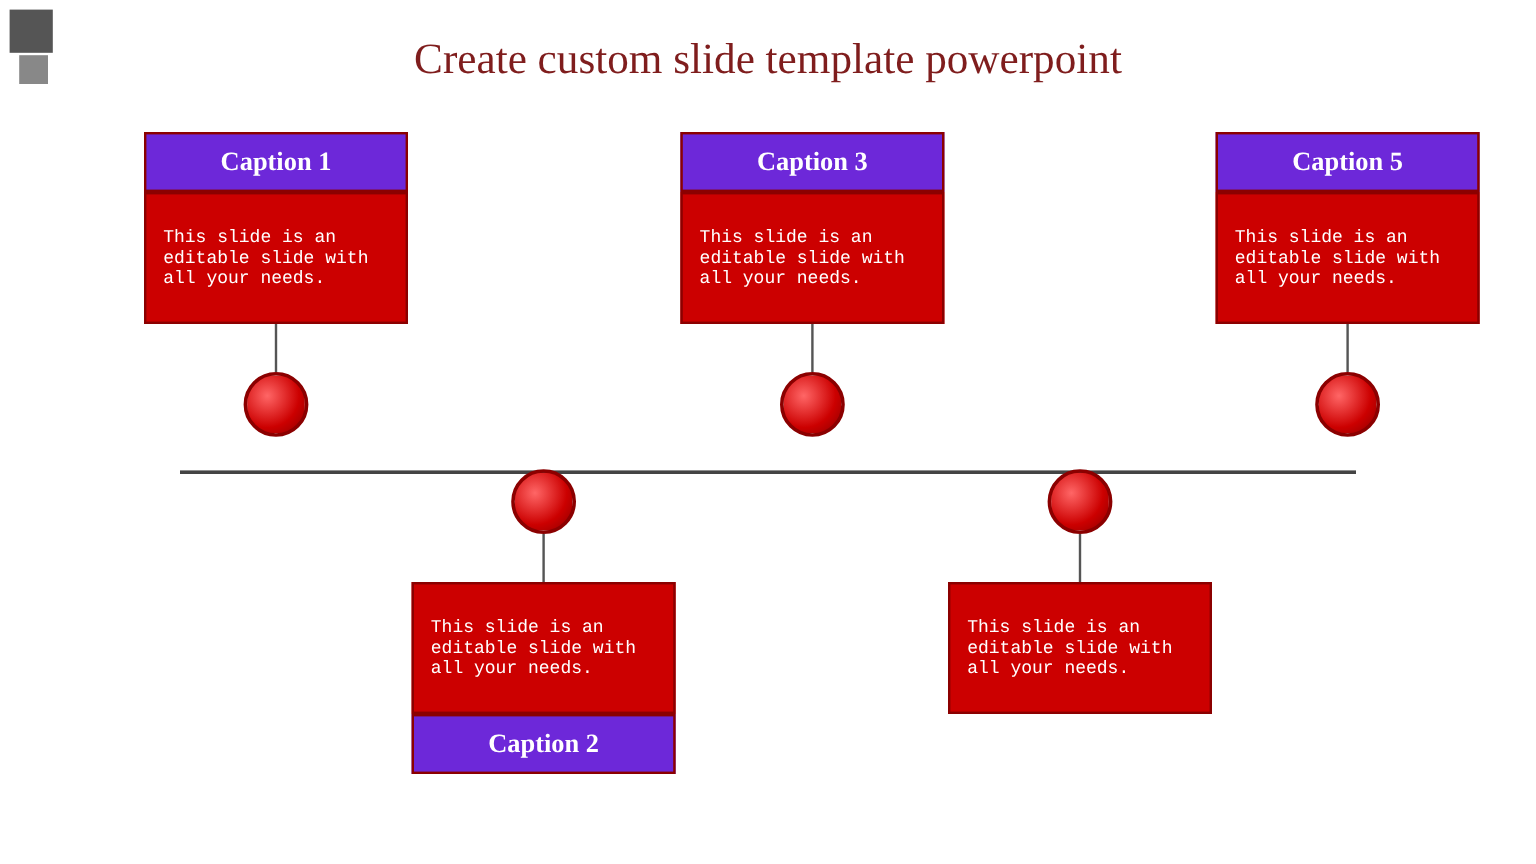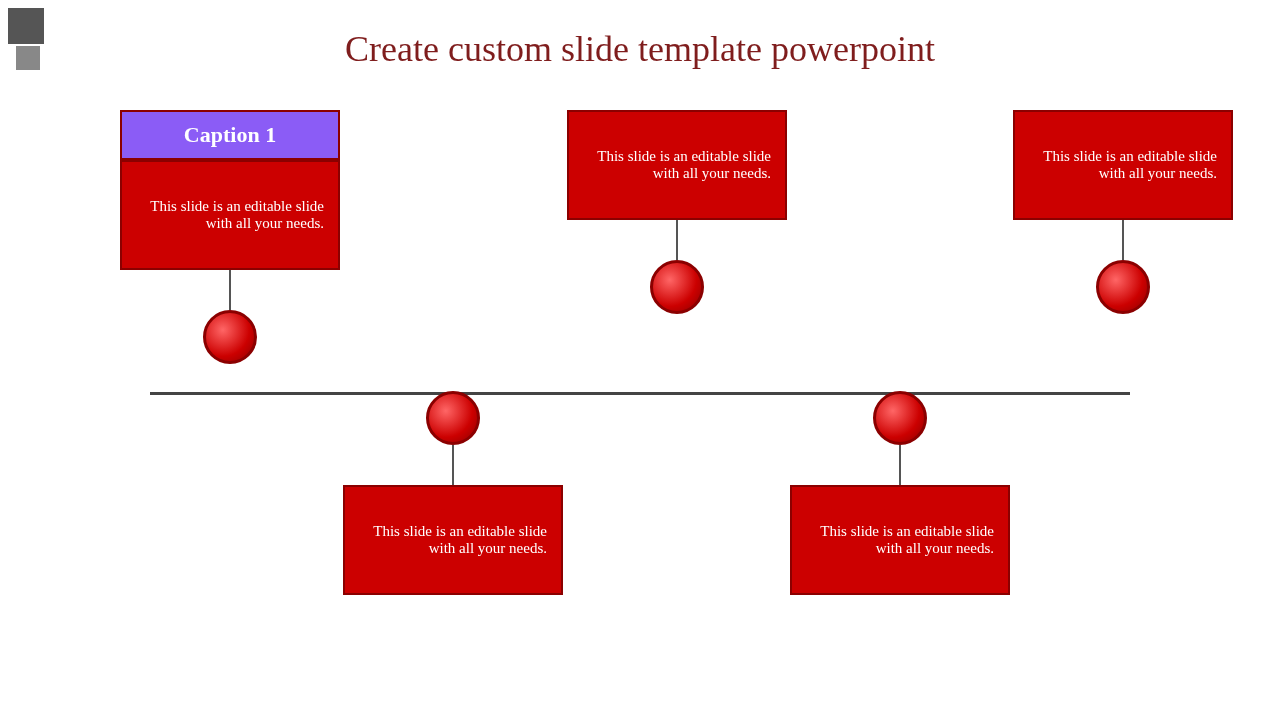--- a/index.html
+++ b/index.html
@@ -59,39 +59,39 @@
       position: absolute;
       top: 282px;
       left: 100px;
       right: 100px;
       height: 3px;
       background: #444;
     }
 
     
     .caption-box {
-      background: #8b5cf6;
+      background: #6d28d9;
       border: 2px solid #8b0000;
       padding: 10px 18px;
       color: #fff;
       font-size: 22px;
       font-weight: bold;
       font-family: Georgia, serif;
       text-align: center;
       width: 220px;
     }
 
     
     .body-box {
       background: #cc0000;
       border: 2px solid #8b0000;
       color: #fff;
       font-size: 15px;
-      font-family: Liberation Serif, serif;
-      text-align: right;
+      font-family: Liberation Mono, monospace;
+      text-align: left;
       padding: 18px 14px;
       width: 220px;
       min-height: 110px;
       display: flex;
       align-items: center;
       justify-content: center;
     }
 
     .connector-line {
       width: 2px;
@@ -121,33 +121,36 @@
 
     <div style="width:54px;height:54px;border-radius:50%;background:radial-gradient(circle at 35% 35%, #ff6666, #cc0000 60%, #8b0000);border:3px solid #8b0000;z-index:10;"></div>
   </div>
 
   <div style="position:absolute; left:293px; top:281px; display:flex; flex-direction:column; align-items:center;">
 
     <div style="width:54px;height:54px;border-radius:50%;background:radial-gradient(circle at 35% 35%, #ff6666, #cc0000 60%, #8b0000);border:3px solid #8b0000;z-index:10;"></div>
 
     <div class="connector-line" style="height:40px;"></div>
     <div class="body-box">This slide is an editable slide with all your needs.</div>
+    <div class="caption-box">Caption 2</div>
   </div>
 
   <div style="position:absolute; left:517px; top:0; display:flex; flex-direction:column; align-items:center;">
+    <div class="caption-box">Caption 3</div>
     <div class="body-box">This slide is an editable slide with all your needs.</div>
     <div class="connector-line" style="height:40px;"></div>
     <div style="width:54px;height:54px;border-radius:50%;background:radial-gradient(circle at 35% 35%, #ff6666, #cc0000 60%, #8b0000);border:3px solid #8b0000;z-index:10;"></div>
   </div>
 
   <div style="position:absolute; left:740px; top:281px; display:flex; flex-direction:column; align-items:center;">
     <div style="width:54px;height:54px;border-radius:50%;background:radial-gradient(circle at 35% 35%, #ff6666, #cc0000 60%, #8b0000);border:3px solid #8b0000;z-index:10;"></div>
     <div class="connector-line" style="height:40px;"></div>
     <div class="body-box">This slide is an editable slide with all your needs.</div>
   </div>
 
   <div style="position:absolute; left:963px; top:0; display:flex; flex-direction:column; align-items:center;">
+    <div class="caption-box">Caption 5</div>
     <div class="body-box">This slide is an editable slide with all your needs.</div>
     <div class="connector-line" style="height:40px;"></div>
     <div style="width:54px;height:54px;border-radius:50%;background:radial-gradient(circle at 35% 35%, #ff6666, #cc0000 60%, #8b0000);border:3px solid #8b0000;z-index:10;"></div>
   </div>
 
 </div>
 
 </body></html>

